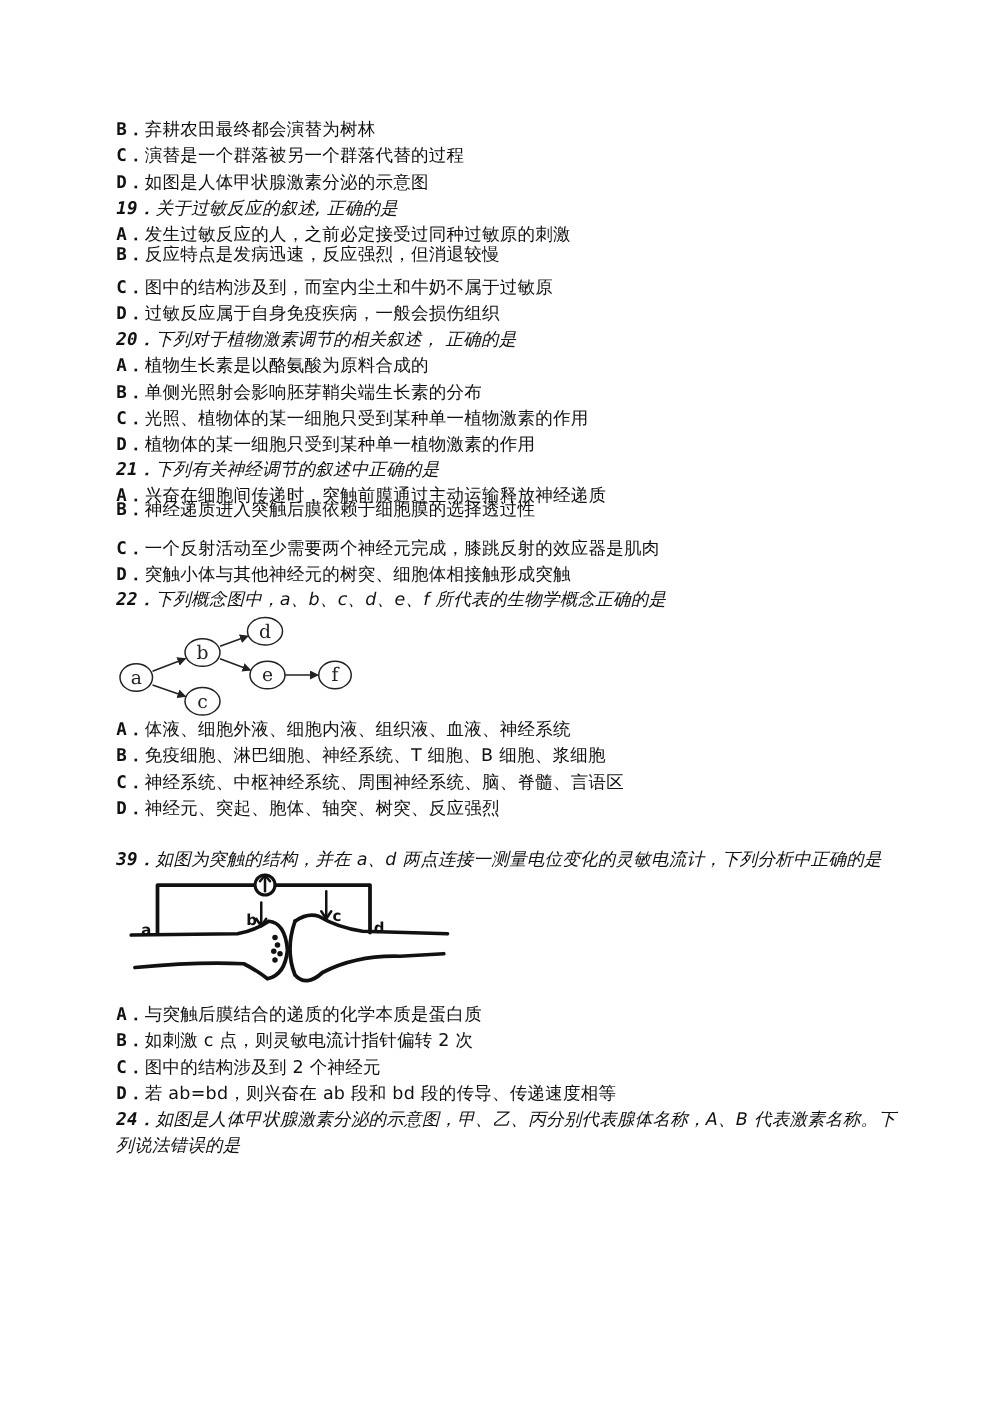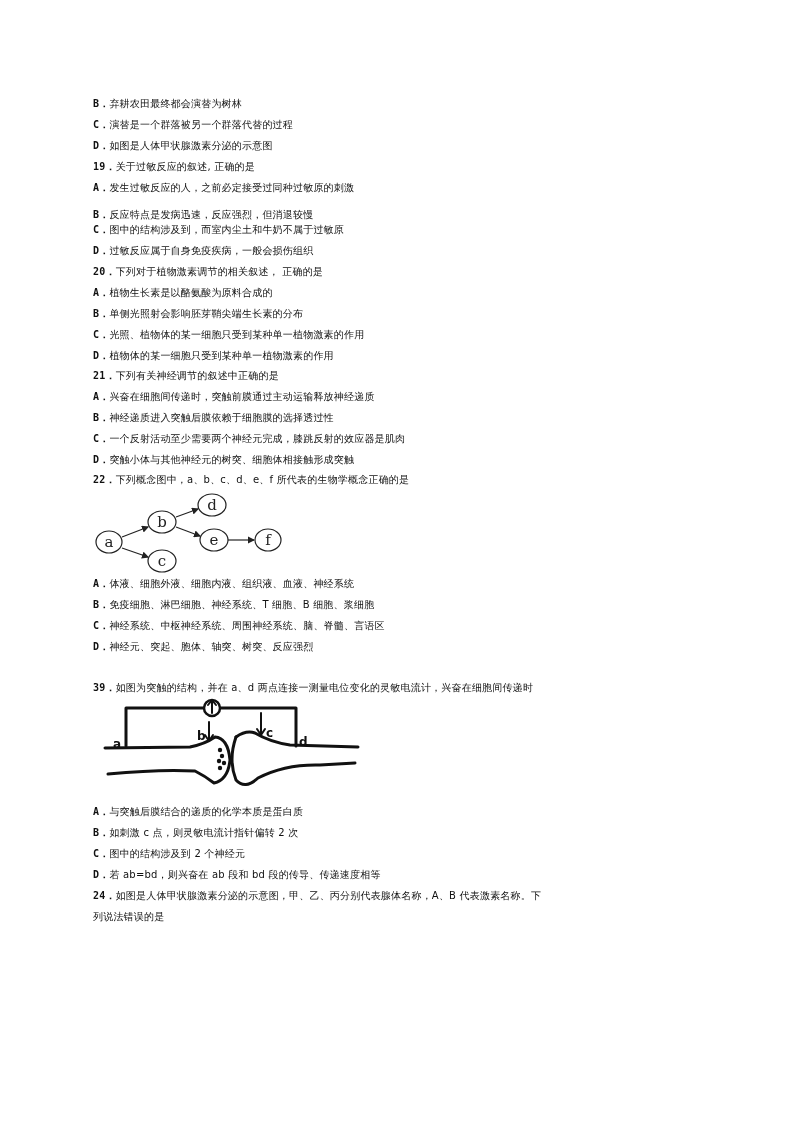--- a/index.html
+++ b/index.html
@@ -1,44 +1,44 @@
 <!DOCTYPE html>
 <html><head>
 <meta charset="utf-8">
 <style>
   html, body { margin:0; padding:0; background:#ffffff; }
   body { width:794px; height:1123px; position:relative; overflow:hidden;
          font-family:"DejaVu Sans", "Liberation Sans", sans-serif; color:#111; }
-  .line { position:absolute; left:93px; font-size:10px; line-height:16px; white-space:nowrap; letter-spacing:0.2px; }
+  .line { position:absolute; left:93px; font-size:14px; line-height:16px; white-space:nowrap; letter-spacing:0.2px; }
   .opt .key, .q .num { font-family:"DejaVu Sans Mono", "Liberation Mono", monospace; font-weight:bold; }
-  .q { font-weight:normal; }
+  .q { font-weight:normal;font-style:italic; }
   svg { position:absolute; }
 </style>
 </head>
 <body>
 
 <div class="line opt" style="top:96px"><span class="key">B．</span><span>弃耕农田最终都会演替为树林</span></div>
 <div class="line opt" style="top:117px"><span class="key">C．</span><span>演替是一个群落被另一个群落代替的过程</span></div>
 <div class="line opt" style="top:138px"><span class="key">D．</span><span>如图是人体甲状腺激素分泌的示意图</span></div>
 
 <div class="line q" style="top:159px"><span class="num">19．</span><span>关于过敏反应的叙述, 正确的是</span></div>
 <div class="line opt" style="top:180px"><span class="key">A．</span><span>发生过敏反应的人，之前必定接受过同种过敏原的刺激</span></div>
-<div class="line opt" style="top:207px"><span class="key">B．</span><span>反应特点是发病迅速，反应强烈，但消退较慢</span></div>
+<div class="line opt" style="top:196px"><span class="key">B．</span><span>反应特点是发病迅速，反应强烈，但消退较慢</span></div>
 <div class="line opt" style="top:222px"><span class="key">C．</span><span>图中的结构涉及到，而室内尘土和牛奶不属于过敏原</span></div>
 <div class="line opt" style="top:243px"><span class="key">D．</span><span>过敏反应属于自身免疫疾病，一般会损伤组织</span></div>
 
 <div class="line q" style="top:264px"><span class="num">20．</span><span>下列对于植物激素调节的相关叙述， 正确的是</span></div>
 <div class="line opt" style="top:285px"><span class="key">A．</span><span>植物生长素是以酪氨酸为原料合成的</span></div>
 <div class="line opt" style="top:306px"><span class="key">B．</span><span>单侧光照射会影响胚芽鞘尖端生长素的分布</span></div>
 <div class="line opt" style="top:327px"><span class="key">C．</span><span>光照、植物体的某一细胞只受到某种单一植物激素的作用</span></div>
 <div class="line opt" style="top:348px"><span class="key">D．</span><span>植物体的某一细胞只受到某种单一植物激素的作用</span></div>
 
 <div class="line q" style="top:368px"><span class="num">21．</span><span>下列有关神经调节的叙述中正确的是</span></div>
 <div class="line opt" style="top:389px"><span class="key">A．</span><span>兴奋在细胞间传递时，突触前膜通过主动运输释放神经递质</span></div>
-<div class="line opt" style="top:410px"><span class="key">B．</span><span>神经递质进入突触后膜依赖于细胞膜的选择透过性</span></div>
+<div class="line opt" style="top:400px"><span class="key">B．</span><span>神经递质进入突触后膜依赖于细胞膜的选择透过性</span></div>
 <div class="line opt" style="top:431px"><span class="key">C．</span><span>一个反射活动至少需要两个神经元完成，膝跳反射的效应器是肌肉</span></div>
 <div class="line opt" style="top:452px"><span class="key">D．</span><span>突触小体与其他神经元的树突、细胞体相接触形成突触</span></div>
 
 <div class="line q" style="top:472px"><span class="num">22．</span><span>下列概念图中，a、b、c、d、e、f 所代表的生物学概念正确的是</span></div>
 
 <svg width="794" height="1123" style="left:0;top:0;pointer-events:none">
   <defs>
     <marker id="arr" markerWidth="6" markerHeight="6" refX="5" refY="3" orient="auto">
       <path d="M0,0 L6,3 L0,6 Z" fill="#222"></path>
     </marker>
@@ -66,21 +66,21 @@
     <text x="214" y="545">e</text>
     <text x="268" y="545">f</text>
   </g>
 </svg>
 
 <div class="line opt" style="top:576px"><span class="key">A．</span><span>体液、细胞外液、细胞内液、组织液、血液、神经系统</span></div>
 <div class="line opt" style="top:597px"><span class="key">B．</span><span>免疫细胞、淋巴细胞、神经系统、T 细胞、B 细胞、浆细胞</span></div>
 <div class="line opt" style="top:618px"><span class="key">C．</span><span>神经系统、中枢神经系统、周围神经系统、脑、脊髓、言语区</span></div>
 <div class="line opt" style="top:639px"><span class="key">D．</span><span>神经元、突起、胞体、轴突、树突、反应强烈</span></div>
 
-<div class="line q" style="top:680px"><span class="num">39．</span><span>如图为突触的结构，并在 a、d 两点连接一测量电位变化的灵敏电流计，兴奋在细胞间传递时</span></div>
+<div class="line q" style="top:680px"><span class="num">39．</span><span>如图为突触的结构，并在 a、d 两点连接一测量电位变化的灵敏电流计，下列分析中正确的是</span></div>
 
 <svg width="794" height="1123" style="left:0;top:0;pointer-events:none">
   <g stroke="#111" stroke-width="3" fill="none" stroke-linecap="round" stroke-linejoin="round">
 
     <polyline points="126,746 126,708 203,708"></polyline>
     <polyline points="221,708 296,708 296,746"></polyline>
     <circle cx="212" cy="708" r="8" stroke-width="2.5"></circle>
     <line x1="212" y1="713" x2="212" y2="702" stroke-width="2"></line>
     <path d="M208,705 L212,700 L216,705" stroke-width="2"></path>
 

